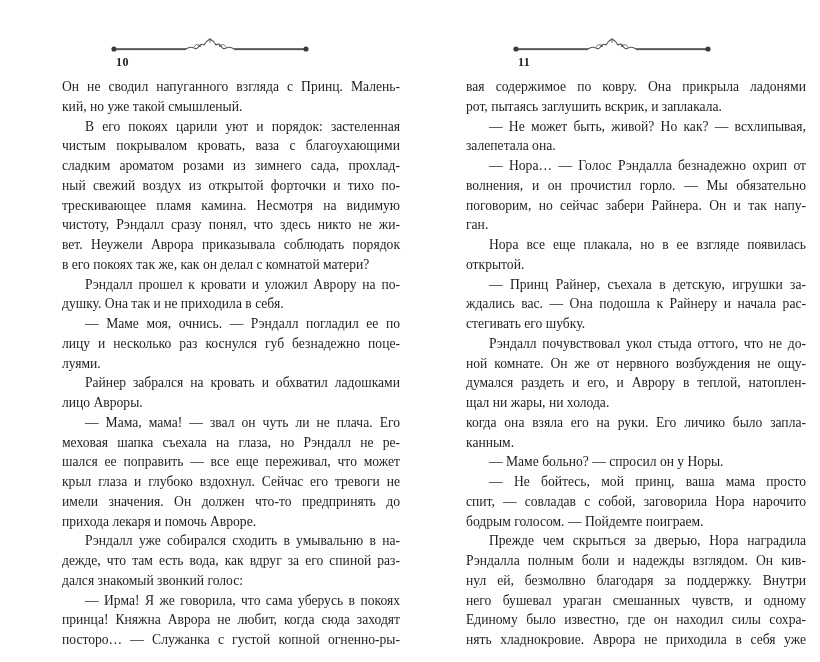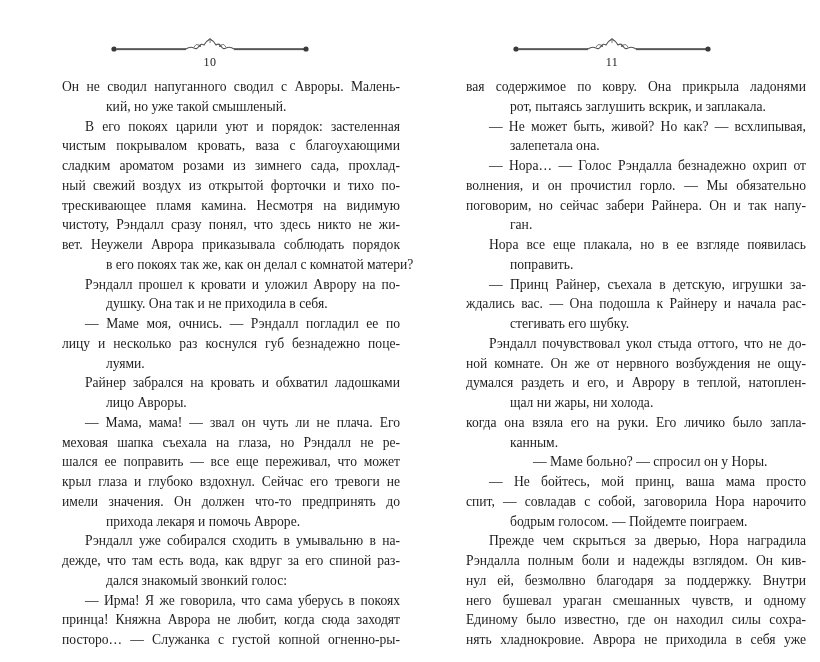--- a/index.html
+++ b/index.html
@@ -34,25 +34,25 @@
     .ornament {
       position: absolute;
       top: 0;
       left: 0;
       width: 200px;
       height: 20px;
     }
     .page-number {
       position: absolute;
       top: 20px;
-      left: 0;
+      left: 6px;
       width: 200px;
-      text-align: center;
+      text-align: left;
       font-size: 12px;
-      font-weight: normal;
+      font-weight: bold;
       letter-spacing: 0.5px;
       color: #222;
     }
 
     .text {
       position: absolute;
       top: 77px;
       width: 338px;
       font-size: 13.6px;
       line-height: 19.75px;
@@ -62,21 +62,21 @@
     .page.left .text { left: 62px; }
     .page.right .text { left: 56px; width: 340px; }
     .line {
       display: block;
       text-align: justify;
       text-align-last: justify;
       white-space: nowrap;
       height: 19.75px;
       overflow: visible;
     }
-    .line.last { text-align-last: left; margin-left: 44px; }
+    .line.last { text-align-last: left; }
     .line.first-indent { padding-left: 23px; }
   </style>
 </head>
 <body>
 
 <div class="page left">
   <div class="header">
     <svg class="ornament" viewBox="0 0 200 20" width="200" height="20">
       <defs>
         <linearGradient id="lg1" x1="0" x2="0" y1="0" y2="1">
@@ -90,21 +90,21 @@
       <rect x="124" y="13" width="70" height="2.2" fill="url(#lg1)"></rect>
       <circle cx="196" cy="14" r="2.6" fill="#3a3a3a"></circle>
       <path d="M76 14 q4 -3 8 -1 q3 2 5 -2 q2 -3 5 -1 q2 -4 6 -6 q4 2 6 6 q3 -2 5 1 q2 4 5 2 q4 -2 8 1" stroke="#555" stroke-width="1.1" fill="none"></path>
       <path d="M84 12 q2 -4 5 -2 M111 10 q3 -2 5 2 M96 7 q4 -5 8 0 M100 3 l0 5" stroke="#666" stroke-width="0.9" fill="none"></path>
       <circle cx="90" cy="11" r="1.1" fill="#555"></circle>
       <circle cx="110" cy="11" r="1.1" fill="#555"></circle>
     </svg>
     <div class="page-number">10</div>
   </div>
   <div class="text" id="left-text">
-      <span class="line">Он не сводил напуганного сводил с Авроры. Малень-</span>
+      <span class="line">Он не сводил напуганного взгляда с Принц. Малень-</span>
       <span class="line last">кий, но уже такой смышленый.</span>
       <span class="line first-indent">В его покоях царили уют и порядок: застеленная</span>
       <span class="line">чистым покрывалом кровать, ваза с благоухающими</span>
       <span class="line">сладким ароматом розами из зимнего сада, прохлад-</span>
       <span class="line">ный свежий воздух из открытой форточки и тихо по-</span>
       <span class="line">трескивающее пламя камина. Несмотря на видимую</span>
       <span class="line">чистоту, Рэндалл сразу понял, что здесь никто не жи-</span>
       <span class="line">вет. Неужели Аврора приказывала соблюдать порядок</span>
       <span class="line last">в его покоях так же, как он делал с комнатой матери?</span>
       <span class="line first-indent">Рэндалл прошел к кровати и уложил Аврору на по-</span>
@@ -153,21 +153,21 @@
   <div class="text" id="right-text">
       <span class="line">вая содержимое по ковру. Она прикрыла ладонями</span>
       <span class="line last">рот, пытаясь заглушить вскрик, и заплакала.</span>
       <span class="line first-indent">— Не может быть, живой? Но как? — всхлипывая,</span>
       <span class="line last">залепетала она.</span>
       <span class="line first-indent">— Нора… — Голос Рэндалла безнадежно охрип от</span>
       <span class="line">волнения, и он прочистил горло. — Мы обязательно</span>
       <span class="line">поговорим, но сейчас забери Райнера. Он и так напу-</span>
       <span class="line last">ган.</span>
       <span class="line first-indent">Нора все еще плакала, но в ее взгляде появилась</span>
-      <span class="line last">поправить.</span>
+      <span class="line last">открытой.</span>
       <span class="line first-indent">— Принц Райнер, съехала в детскую, игрушки за-</span>
       <span class="line">ждались вас. — Она подошла к Райнеру и начала рас-</span>
       <span class="line last">стегивать его шубку.</span>
       <span class="line first-indent">Рэндалл почувствовал укол стыда оттого, что не до-</span>
       <span class="line">ной комнате. Он же от нервного возбуждения не ощу-</span>
       <span class="line">думался раздеть и его, и Аврору в теплой, натоплен-</span>
       <span class="line last">щал ни жары, ни холода.</span>
       <span class="line">когда она взяла его на руки. Его личико было запла-</span>
       <span class="line last">канным.</span>
       <span class="line first-indent last">— Маме больно? — спросил он у Норы.</span>

